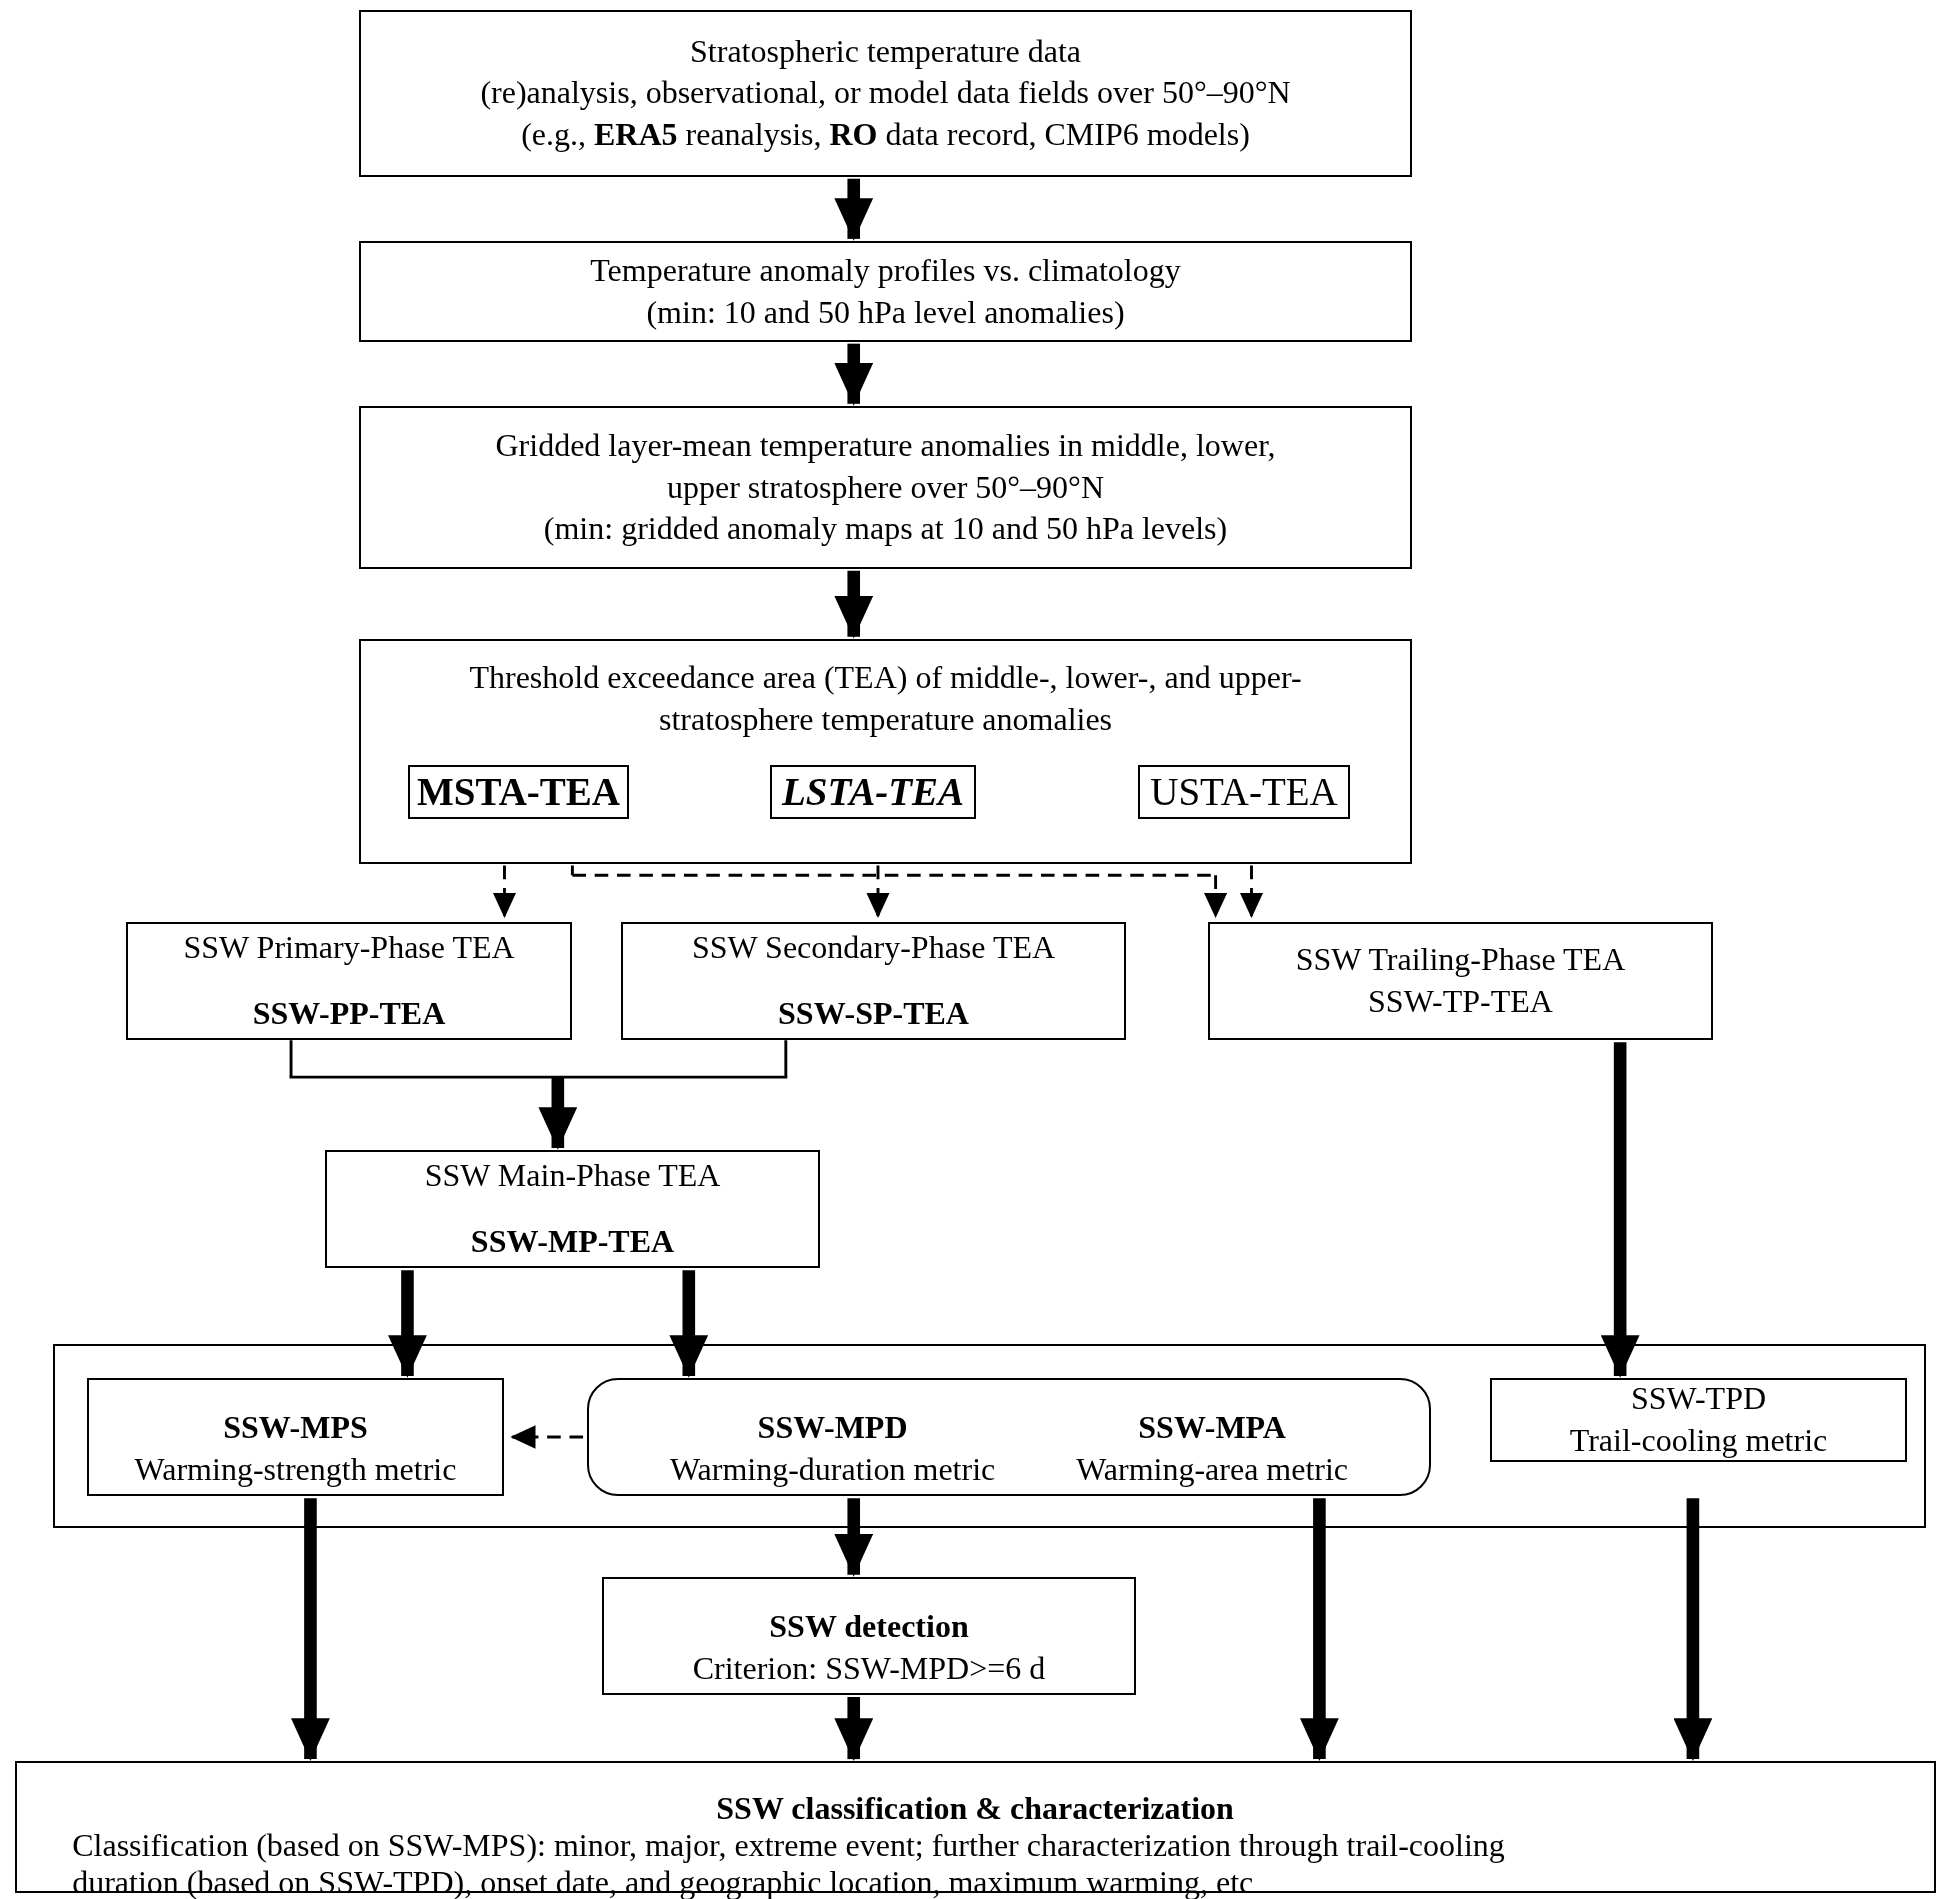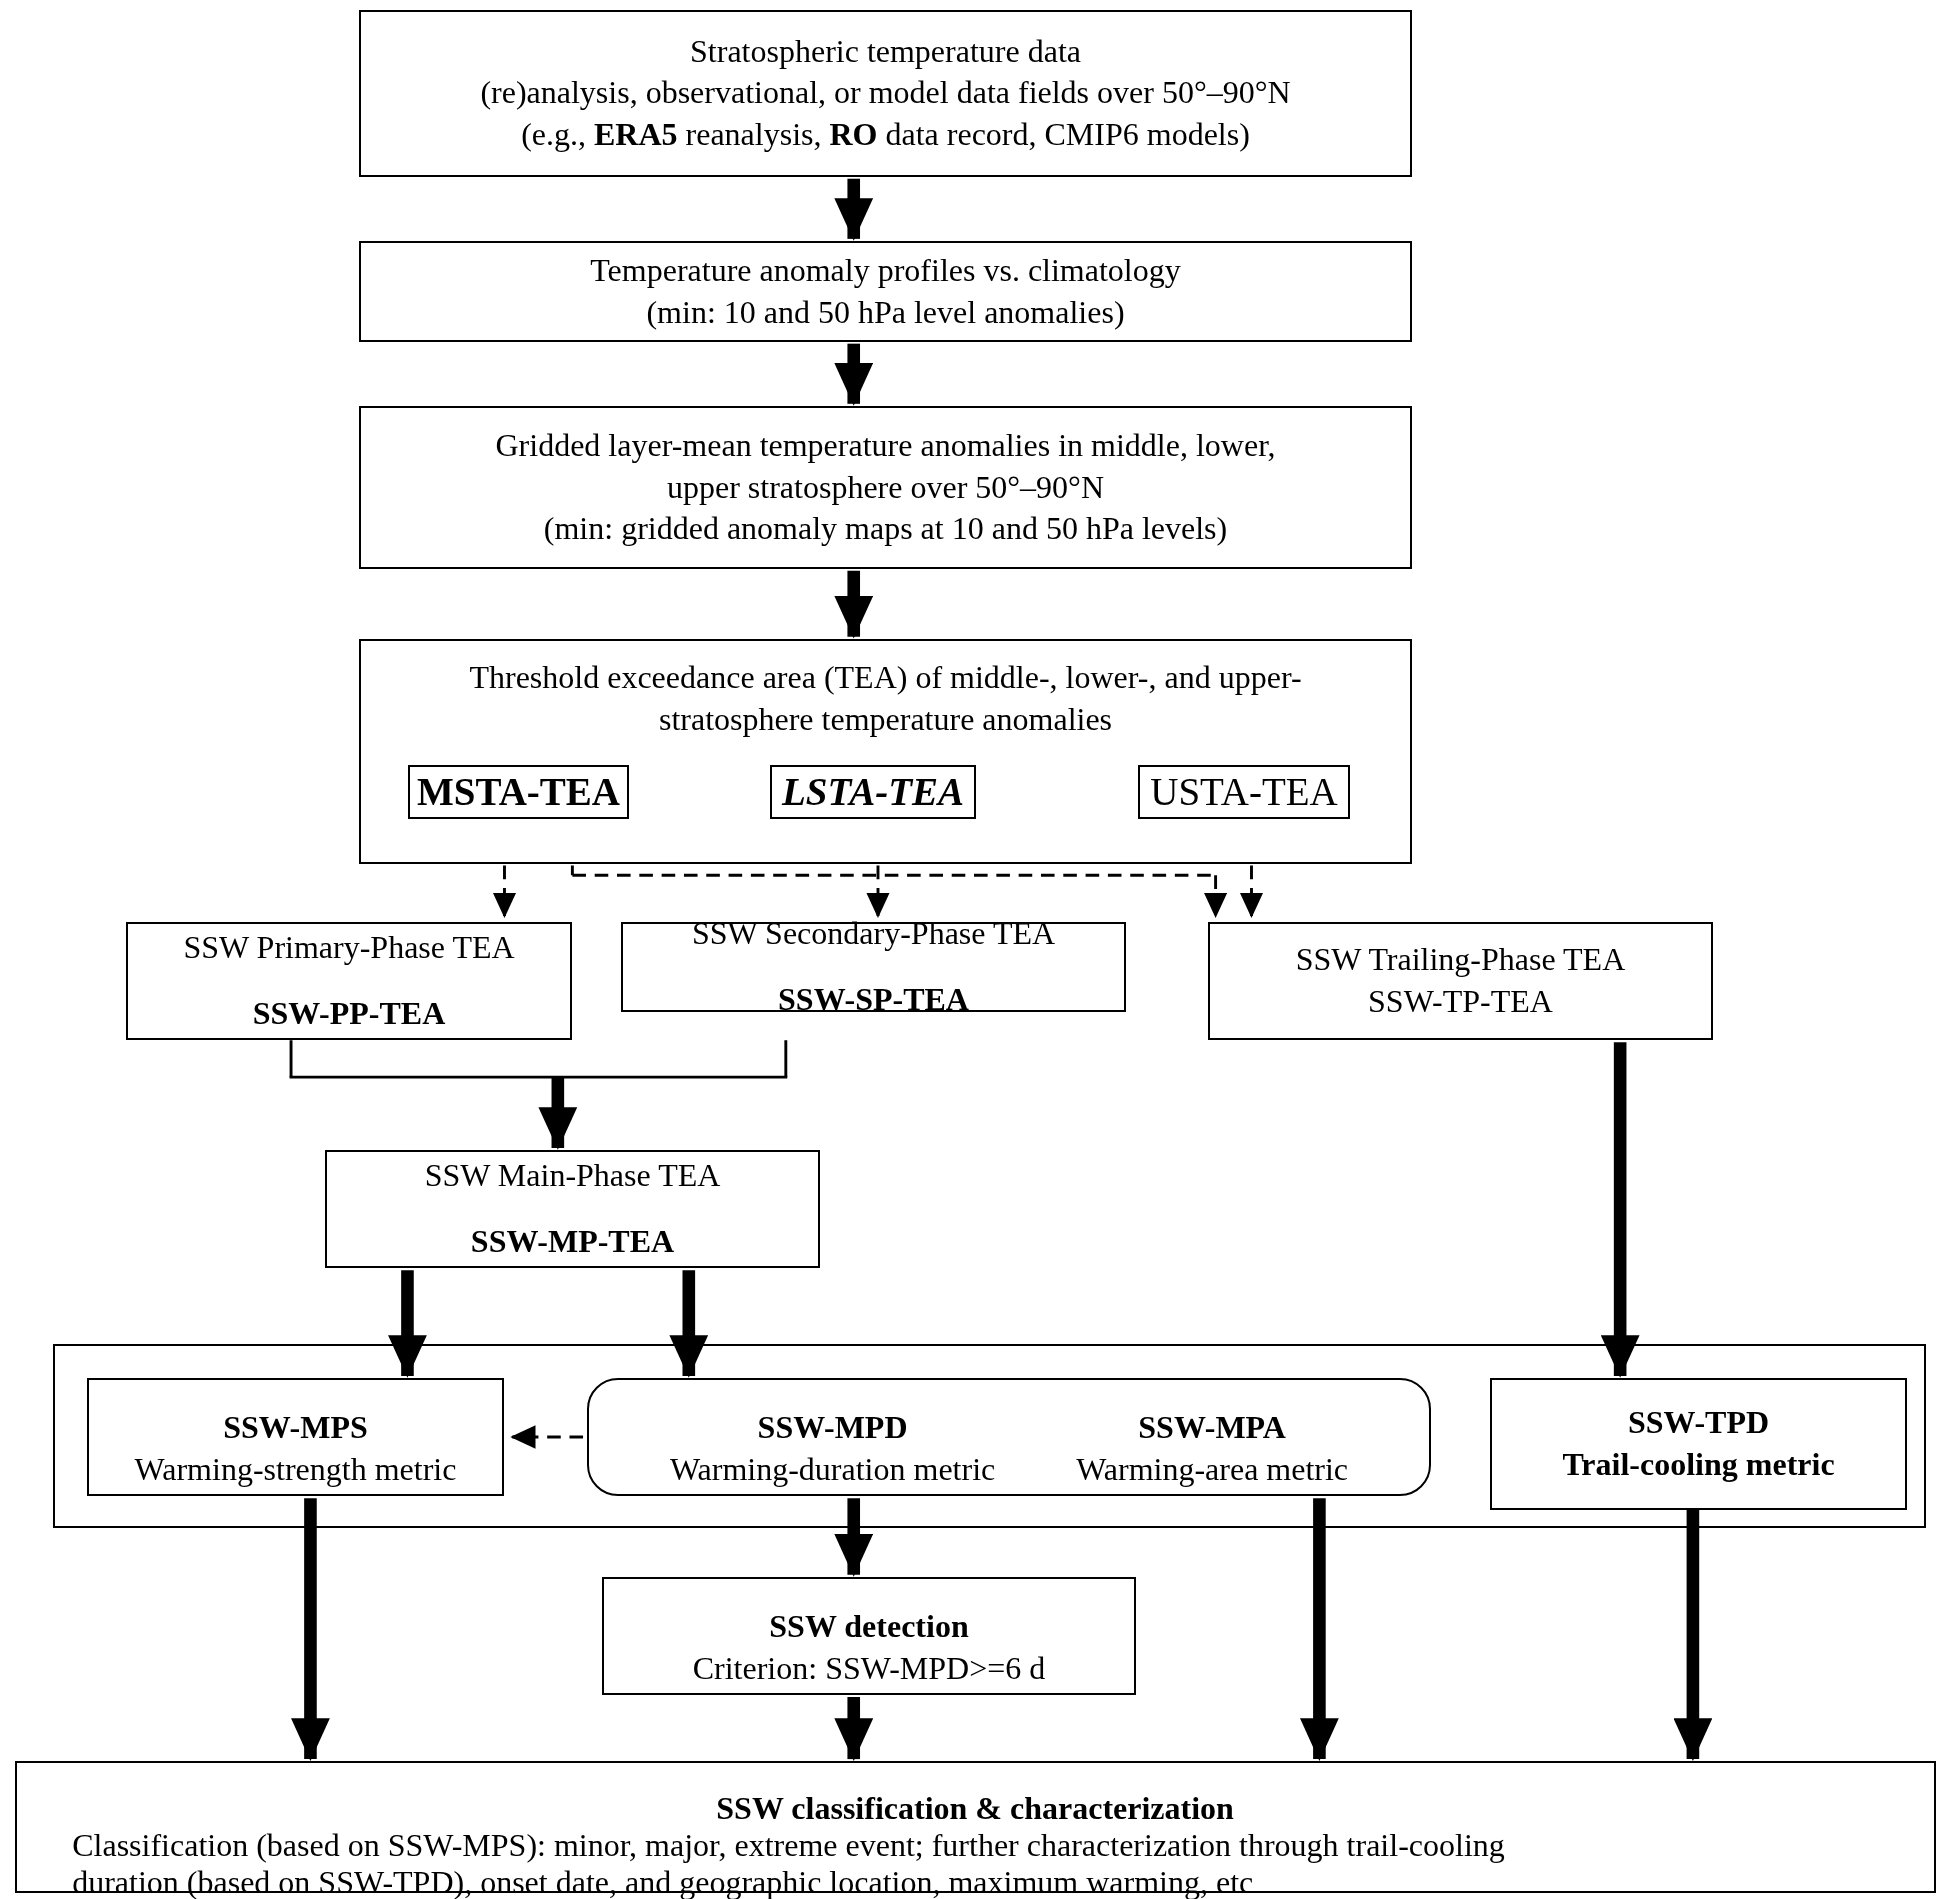--- a/index.html
+++ b/index.html
@@ -23,28 +23,28 @@
   .container-box { background:transparent; z-index:0; }
 
   #b-source   { left:359px;  top:9.7px;   width:1053px; height:167px; }
   #b-profiles { left:359px;  top:241px;  width:1053px; height:101px; }
   #b-gridded  { left:359px;  top:406px;  width:1053px; height:163px; }
   #b-tea      { left:359px;  top:639px;  width:1053px; height:225px; justify-content:flex-start; padding-top:16px; }
   #b-msta { left:408px;  top:765px; width:221px; height:54px; font-weight:bold; font-size:39px; }
   #b-lsta { left:770px;  top:765px; width:206px; height:54px; font-weight:bold; font-size:39px;font-style:italic; }
   #b-usta { left:1138px; top:765px; width:212px; height:54px; font-size:39px; }
   #b-pp { left:126px;  top:922px; width:446px; height:118px; }
-  #b-sp { left:621px;  top:922px; width:505px; height:90px; }
+  #b-sp { left:621px;  top:922px; width:505px; height:118px; }
   #b-tp { left:1208px; top:922px; width:505px; height:118px; }
   #b-mp { left:325px;  top:1150px; width:495px; height:118px; }
   #b-metrics { left:53px; top:1344px; width:1873px; height:184px; }
   #b-mps    { left:87px;   top:1378px; width:417px; height:118px; }
   #b-mpdmpa { left:587px;  top:1378px; width:844px; height:118px; flex-direction:row; justify-content:space-evenly; align-items:center;border-radius:31px; }
   #b-mpdmpa .metric-col { display:flex; flex-direction:column; align-items:center; }
-  #b-tpd    { left:1490px; top:1378px; width:417px; height:132px;font-weight:bold; }
+  #b-tpd    { left:1490px; top:1378px; width:417px; height:84px; }
   #b-detect { left:602px;  top:1577px; width:534px; height:118px; }
   #b-class  { left:14.6px;   top:1761px; width:1921px; height:132px;
               justify-content:flex-start; padding:2.9px 11.6px 0 11.6px; line-height:1.16; }
   #b-class .body-line { align-self:flex-start; text-align:left; padding-left:44px; }
 </style>
 </head>
 <body>
 
 <div class="canvas">
 

